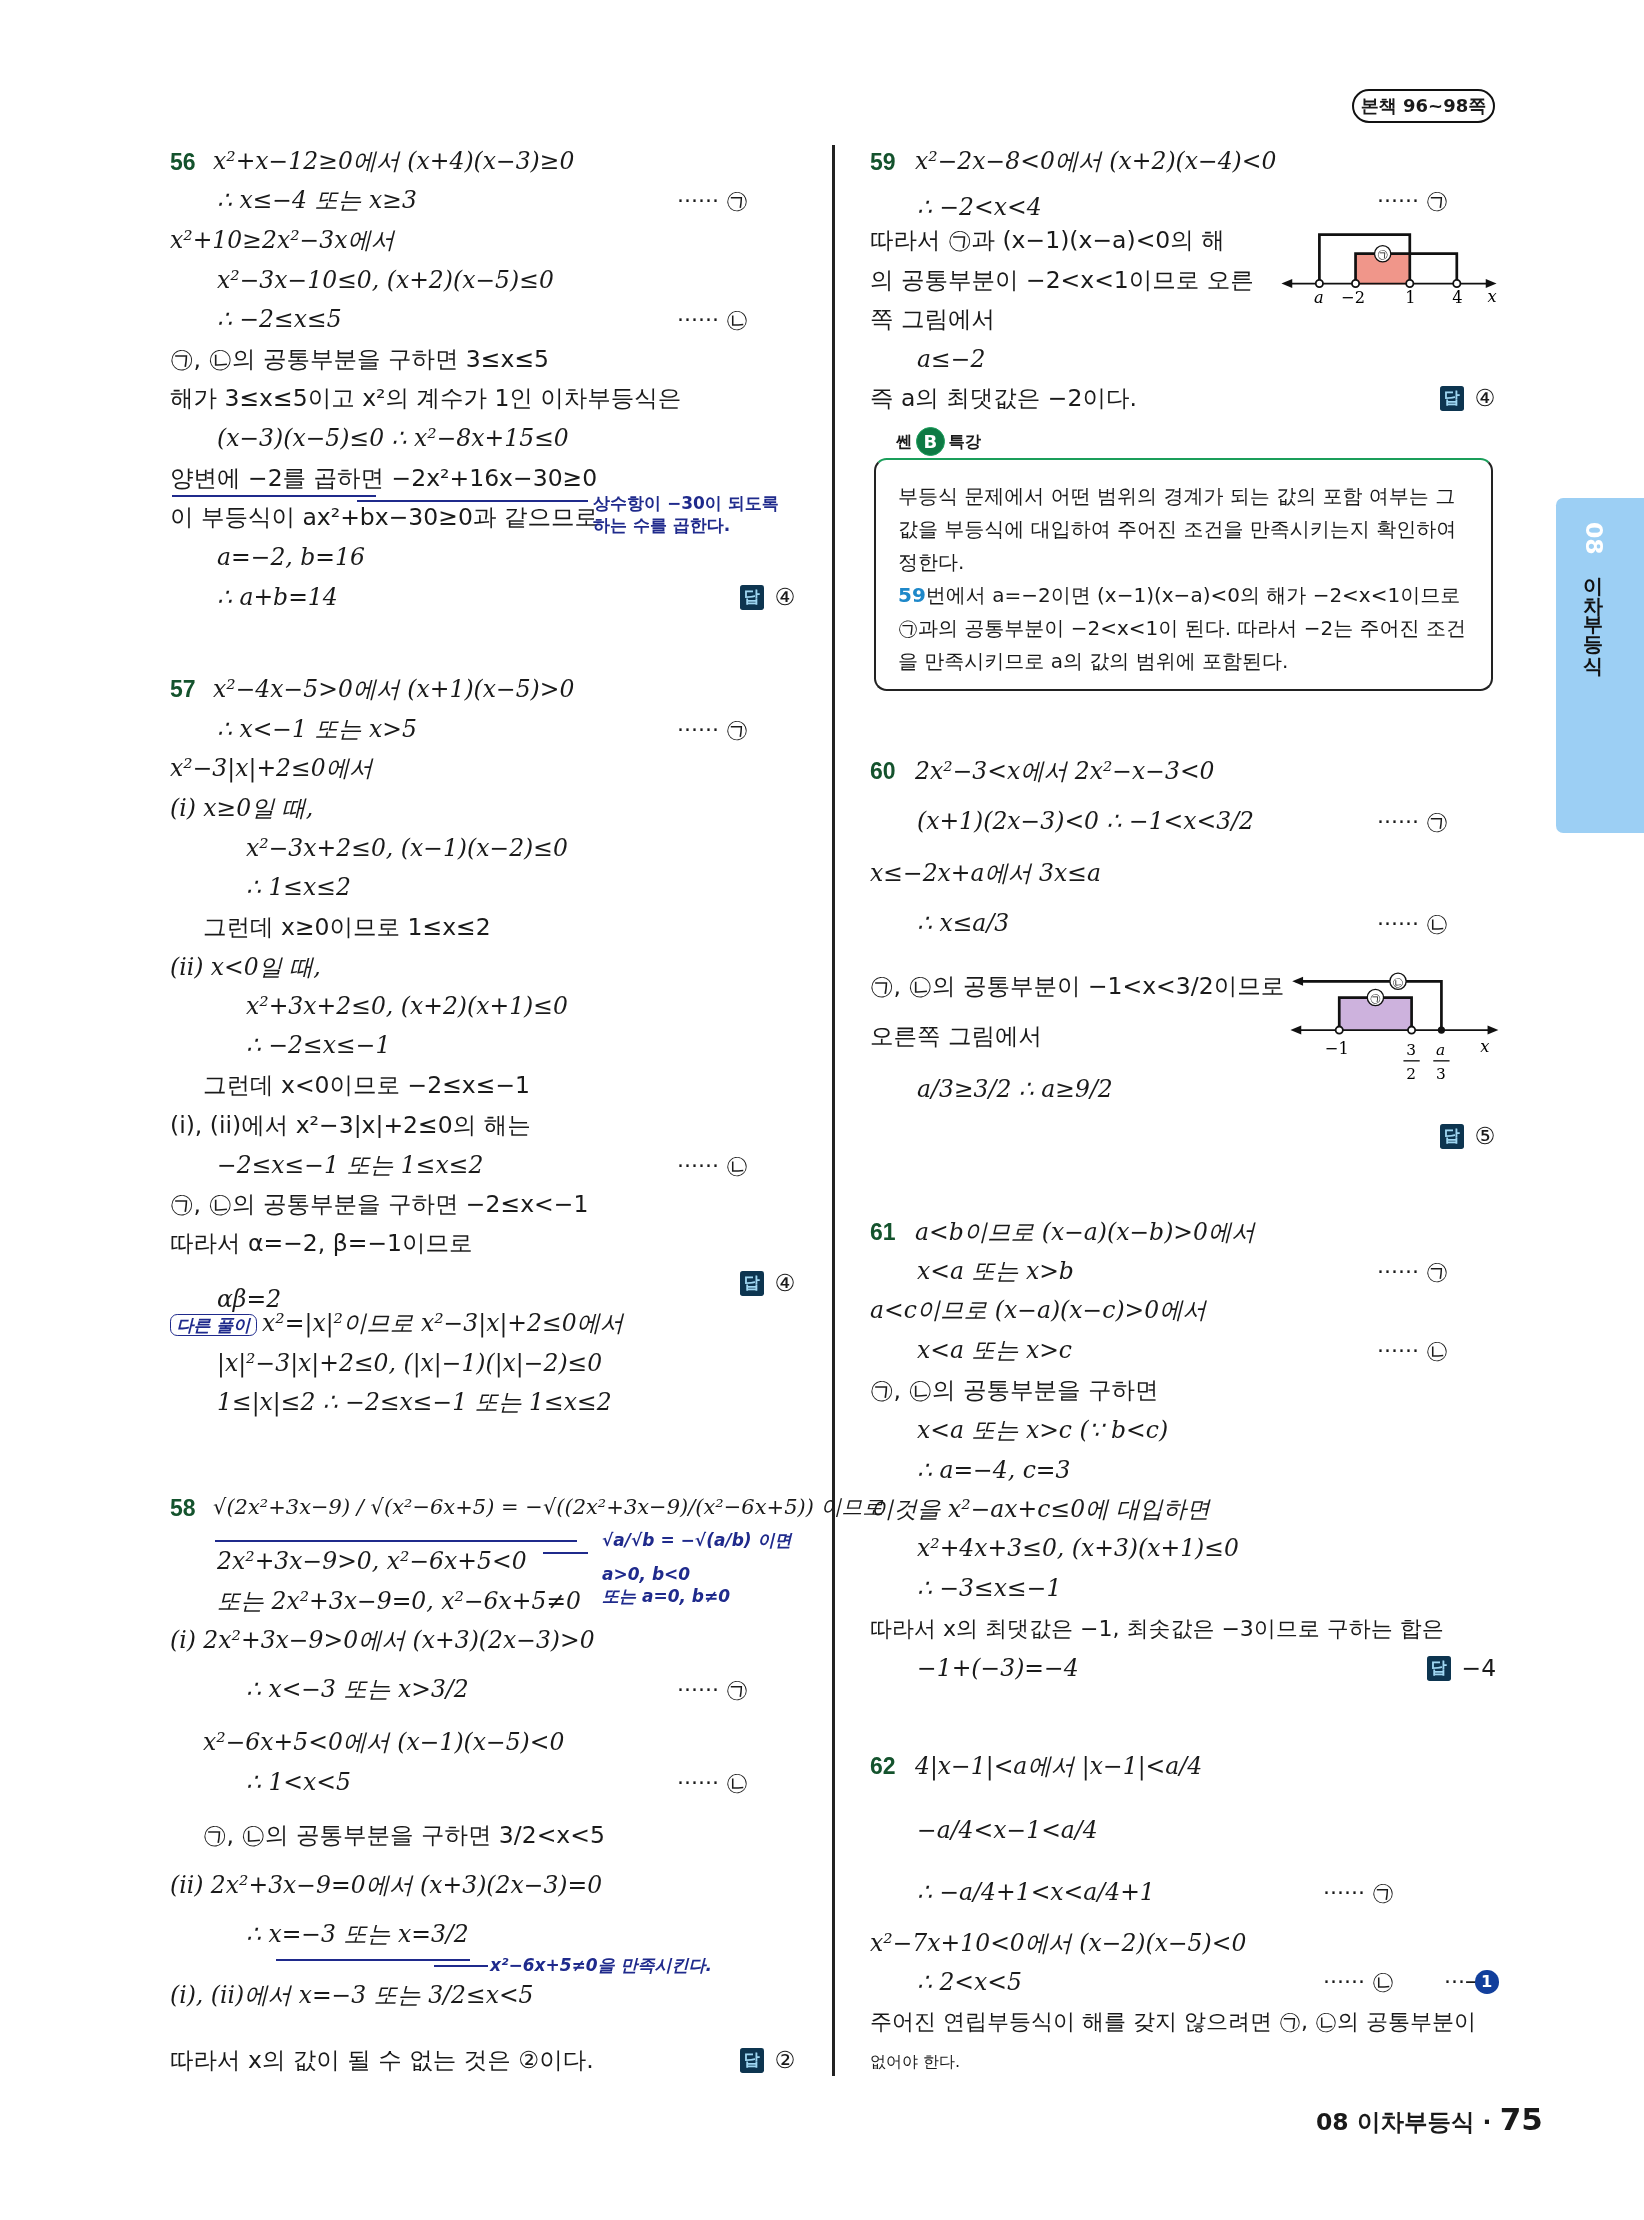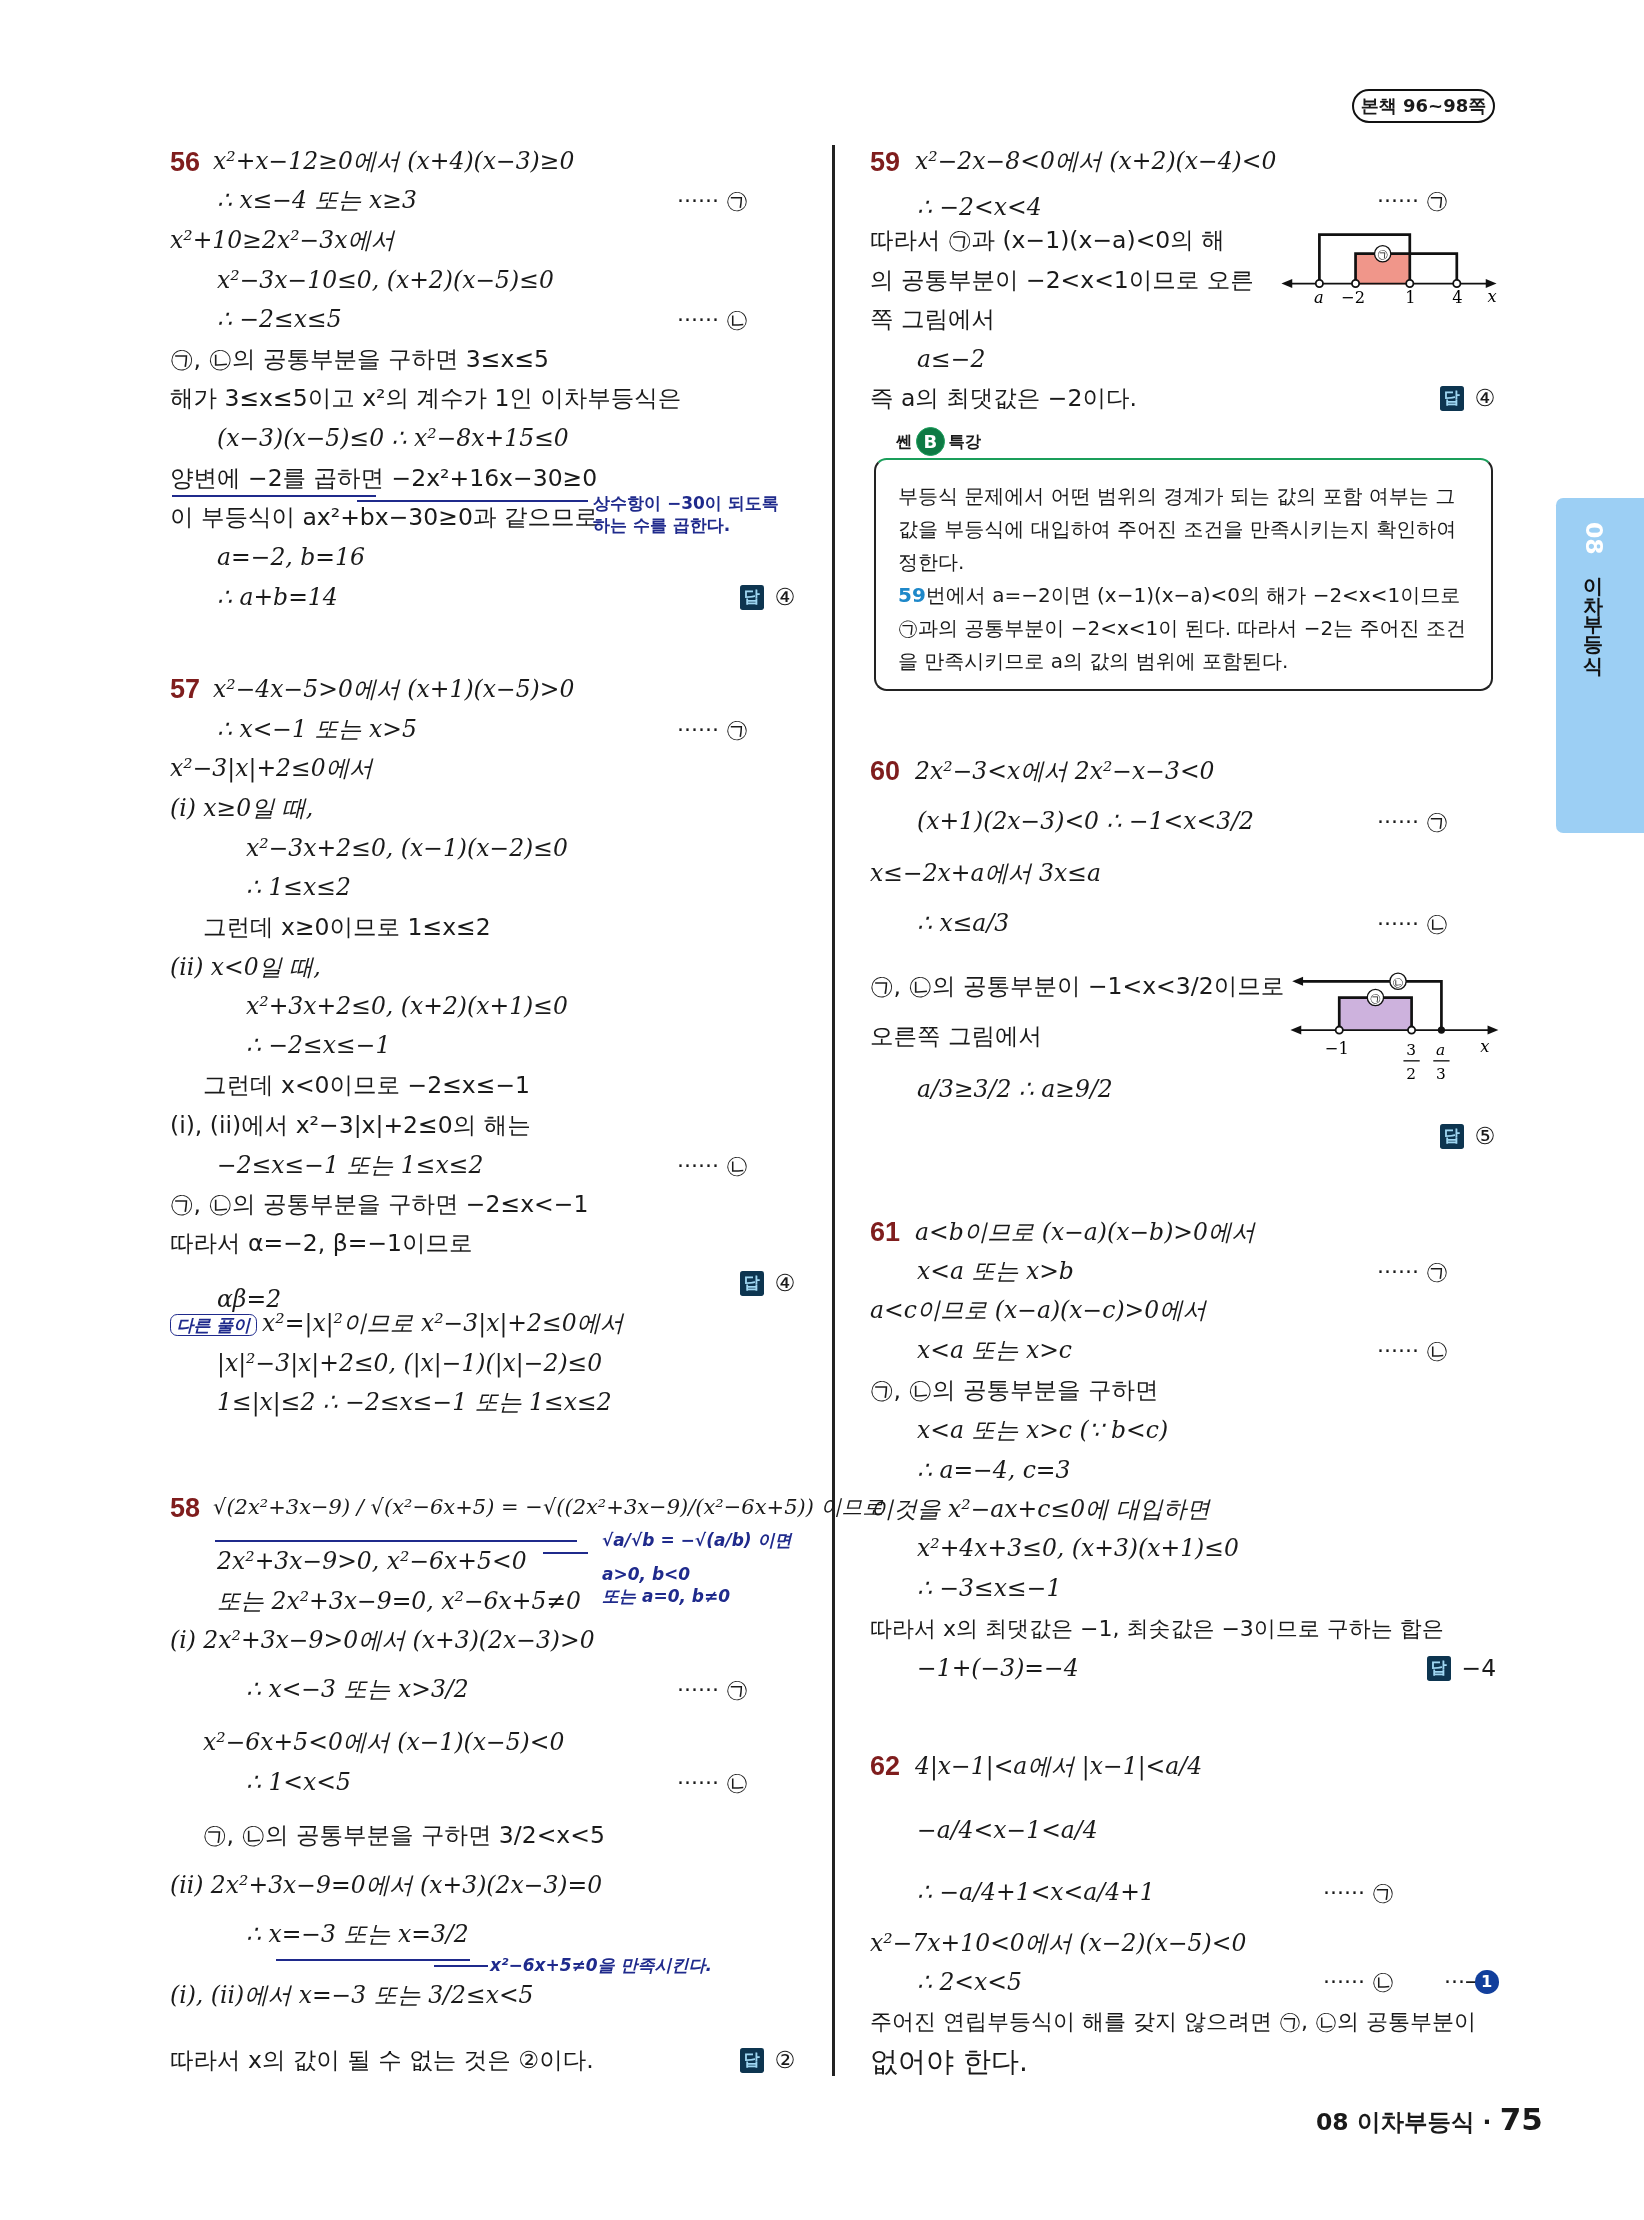--- a/index.html
+++ b/index.html
@@ -1,21 +1,21 @@
 <!DOCTYPE html>
 <html style="font-size:14.5px"><head>
 <meta charset="utf-8">
 <style>
   html, body { margin:0; padding:0; }
   body { width:1645px; height:2221px; background:#ffffff; position:relative; overflow:hidden;
          font-family:"DejaVu Serif", serif; color:#1a1a1a; }
   .ln { position:absolute; font-size:23.5px; line-height:29px; white-space:nowrap; }
   .m { font-family:"DejaVu Serif", serif; font-style:italic; }
   .k { font-family:"DejaVu Sans", sans-serif; }
-  .num { position:absolute; font-family:"Liberation Sans", sans-serif; font-weight:bold; color:#7f1d1d; font-size:27px; line-height:31px; }
+  .num { position:absolute; font-family:"Liberation Sans", sans-serif; font-weight:bold; color:#14532d; font-size:23px; line-height:31px; }
   .tag { position:absolute; font-family:"DejaVu Sans", sans-serif; font-size:22px; line-height:27px; white-space:nowrap; }
   .ans { position:absolute; display:flex; align-items:center; gap:11px; font-family:"DejaVu Sans", sans-serif; font-size:23.5px; }
   .ans .box { background:#0d3550; color:#9fd7f2; font-size:16.3px; font-weight:bold; width:23.5px; height:25px; display:flex; align-items:center; justify-content:center; border-radius:2.7px; }
   .note { position:absolute; color:#1f2a8c; font-family:"DejaVu Sans", sans-serif; font-size:17px; line-height:22px; font-weight:bold; white-space:nowrap; }
   .divider { position:absolute; left:832px; top:145px; width:2.7px; height:1931px; background:#222; }
   .badge { position:absolute; left:1352px; top:89px; width:143px; height:34px; border:2.7px solid #111; border-radius:20px; display:flex; align-items:center; justify-content:center; font-family:"DejaVu Sans", sans-serif; font-weight:bold; font-size:18px; box-sizing:border-box; }
   .sidetab { position:absolute; left:1556px; top:498px; width:89px; height:335px; background:#9ccff4; border-radius:7.2px 0 0 7.2px; }
   .sidetab .t { position:absolute; left:23.5px; top:23.5px; writing-mode:vertical-rl; font-family:"DejaVu Sans", sans-serif; font-weight:bold; font-size:20px; color:#111; }
   .sidetab .t .n { color:#fff; font-size:23.5px; }
   .footer { position:absolute; left:1316px; top:2101px; font-family:"DejaVu Sans", sans-serif; font-weight:bold; font-size:23.5px; }
@@ -233,20 +233,20 @@
 <div class="ln m" style="left:915px;top:1752px">4|x−1|&lt;a에서      |x−1|&lt;a/4</div>
 <div class="ln m" style="left:917px;top:1816px">−a/4&lt;x−1&lt;a/4</div>
 <div class="ln m" style="left:917px;top:1878px">∴ −a/4+1&lt;x&lt;a/4+1</div>
 <div class="tag" style="left:1323px;top:1879px">······ ㉠</div>
 <div class="ln m" style="left:870px;top:1929px">x²−7x+10&lt;0에서      (x−2)(x−5)&lt;0</div>
 <div class="ln m" style="left:917px;top:1968px">∴ 2&lt;x&lt;5</div>
 <div class="tag" style="left:1323px;top:1968px">······ ㉡</div>
 <div class="tag" style="left:1444px;top:1968px">···→</div>
 <div class="circ" style="left:1475px;top:1970px">1</div>
 <div class="ln k" style="left:870px;top:2007px;font-size:22px">주어진 연립부등식이 해를 갖지 않으려면 ㉠, ㉡의 공통부분이</div>
-<div class="ln k" style="left:870px;top:2047px;font-size:28px">없어야 한다.</div>
+<div class="ln k" style="left:870px;top:2047px;font-size:16px">없어야 한다.</div>
 
 <div class="footer">
   <span>08 이차부등식</span>
   <span>·</span>
   <span class="pg">75</span>
 </div>
 
 
 </body></html>

